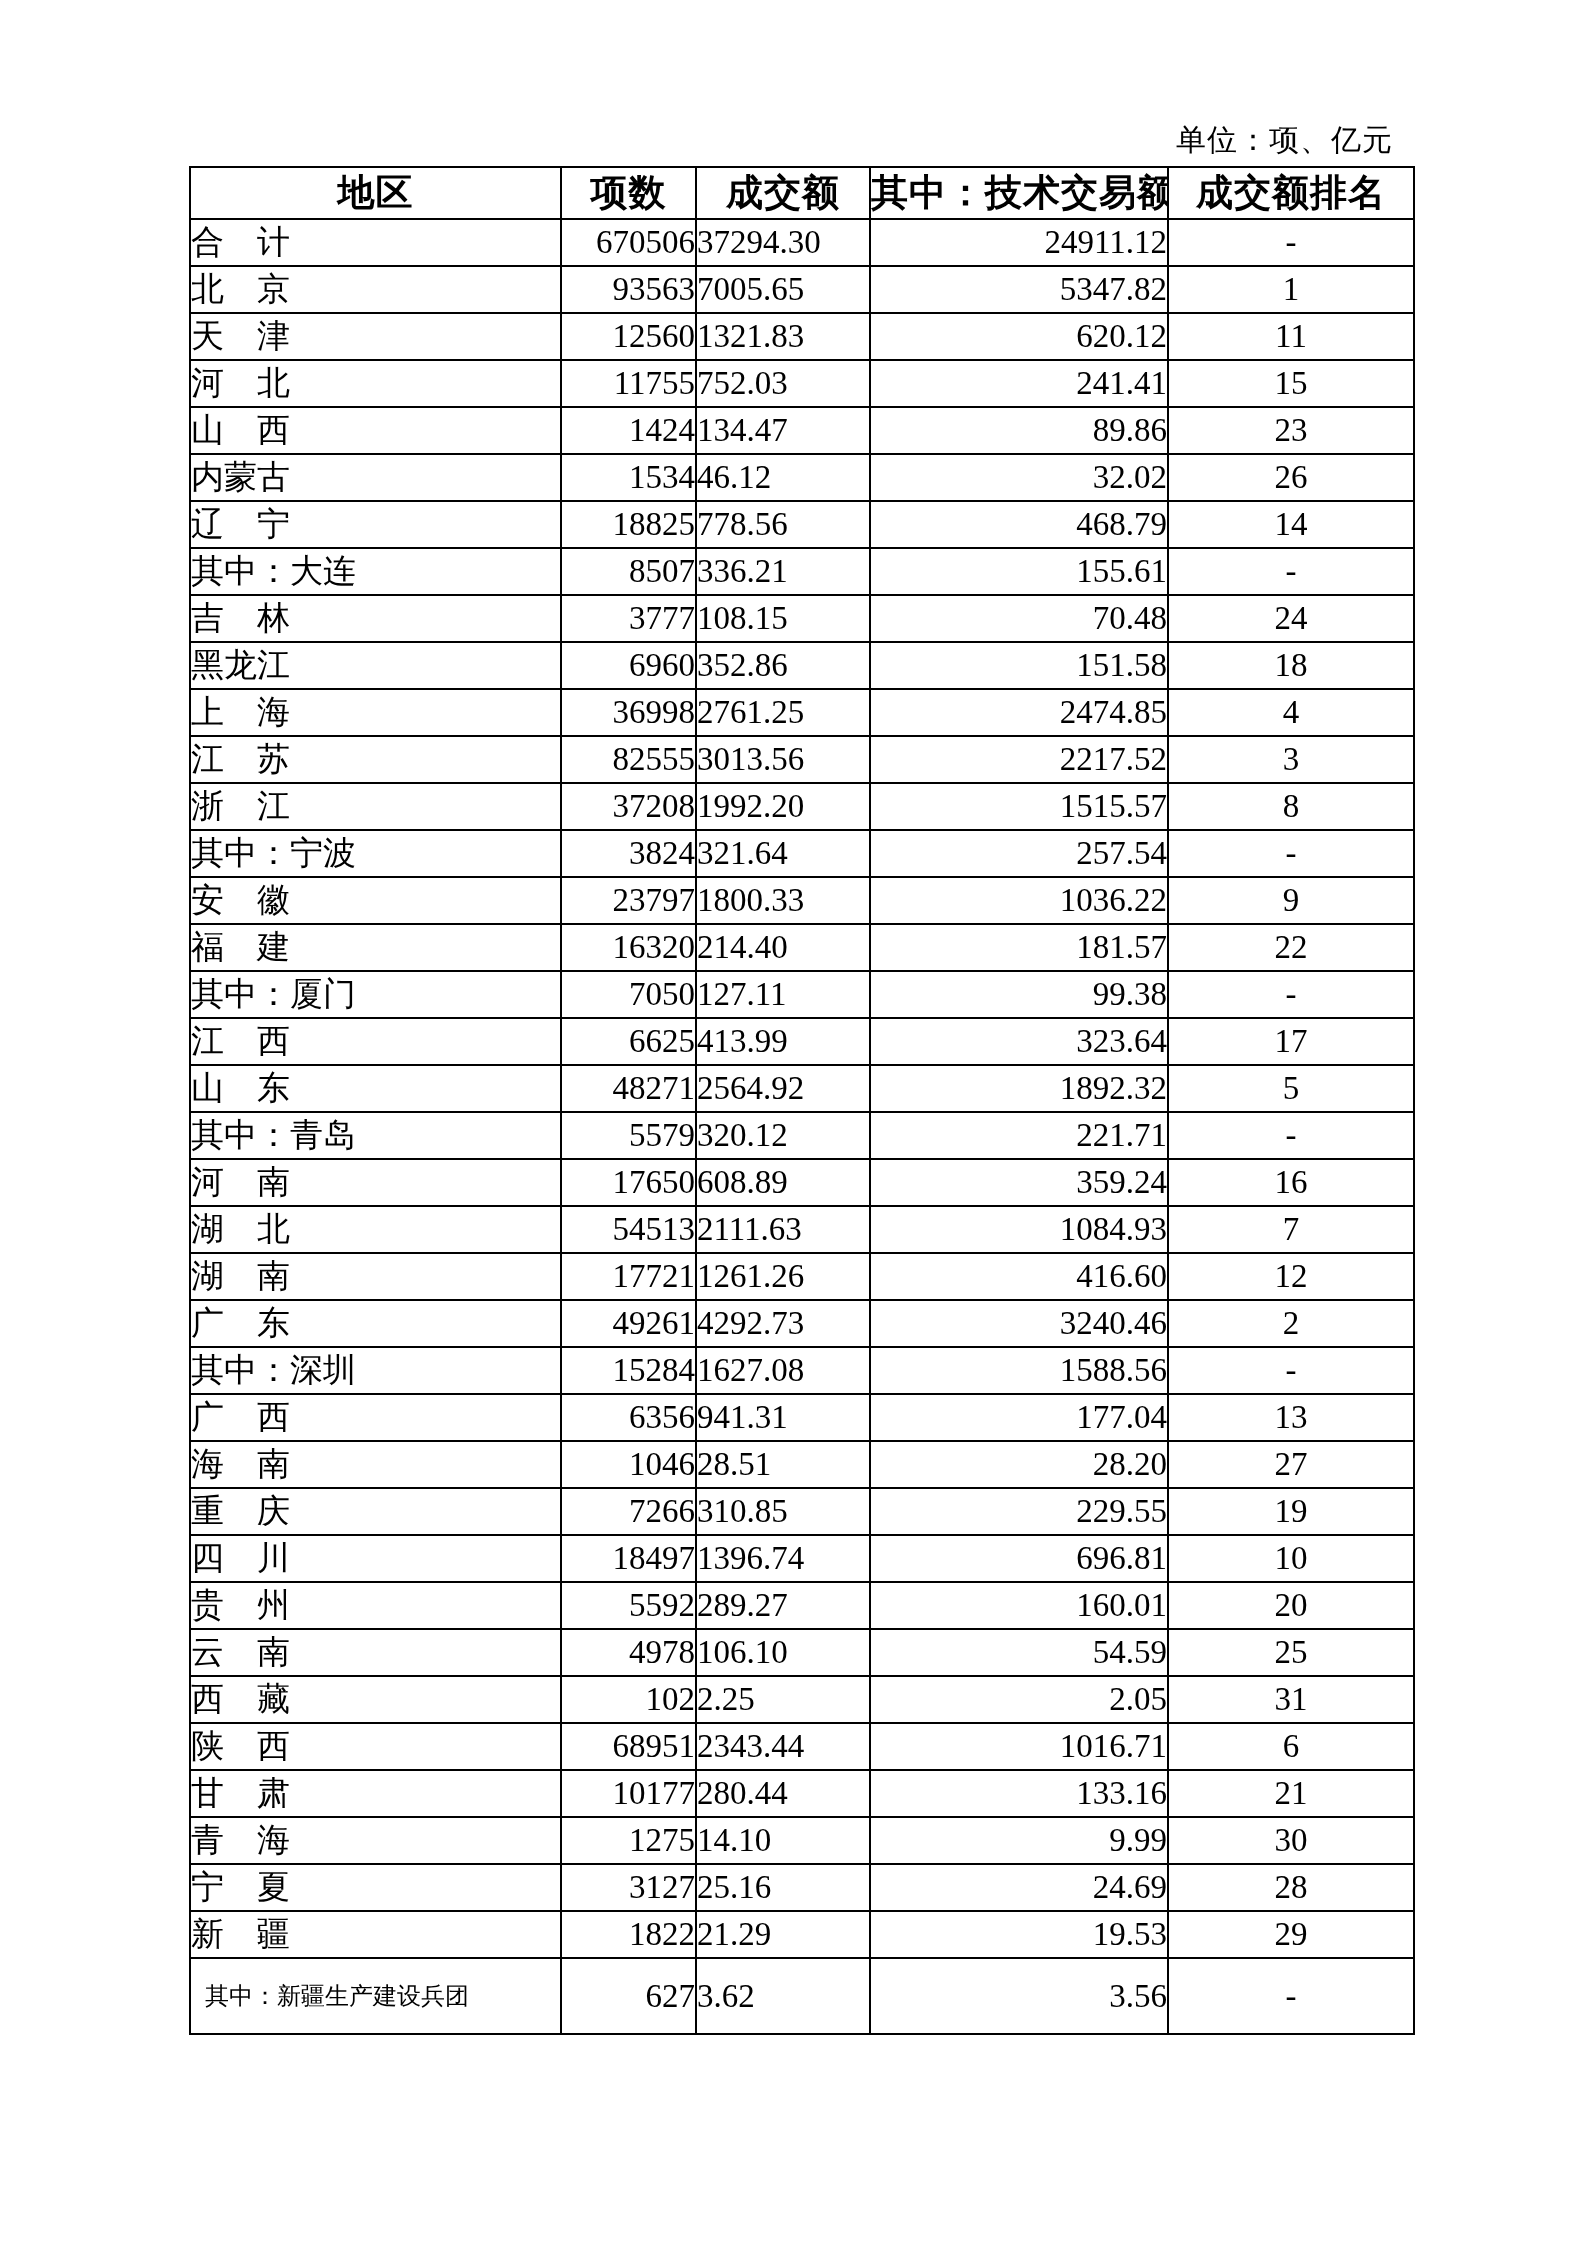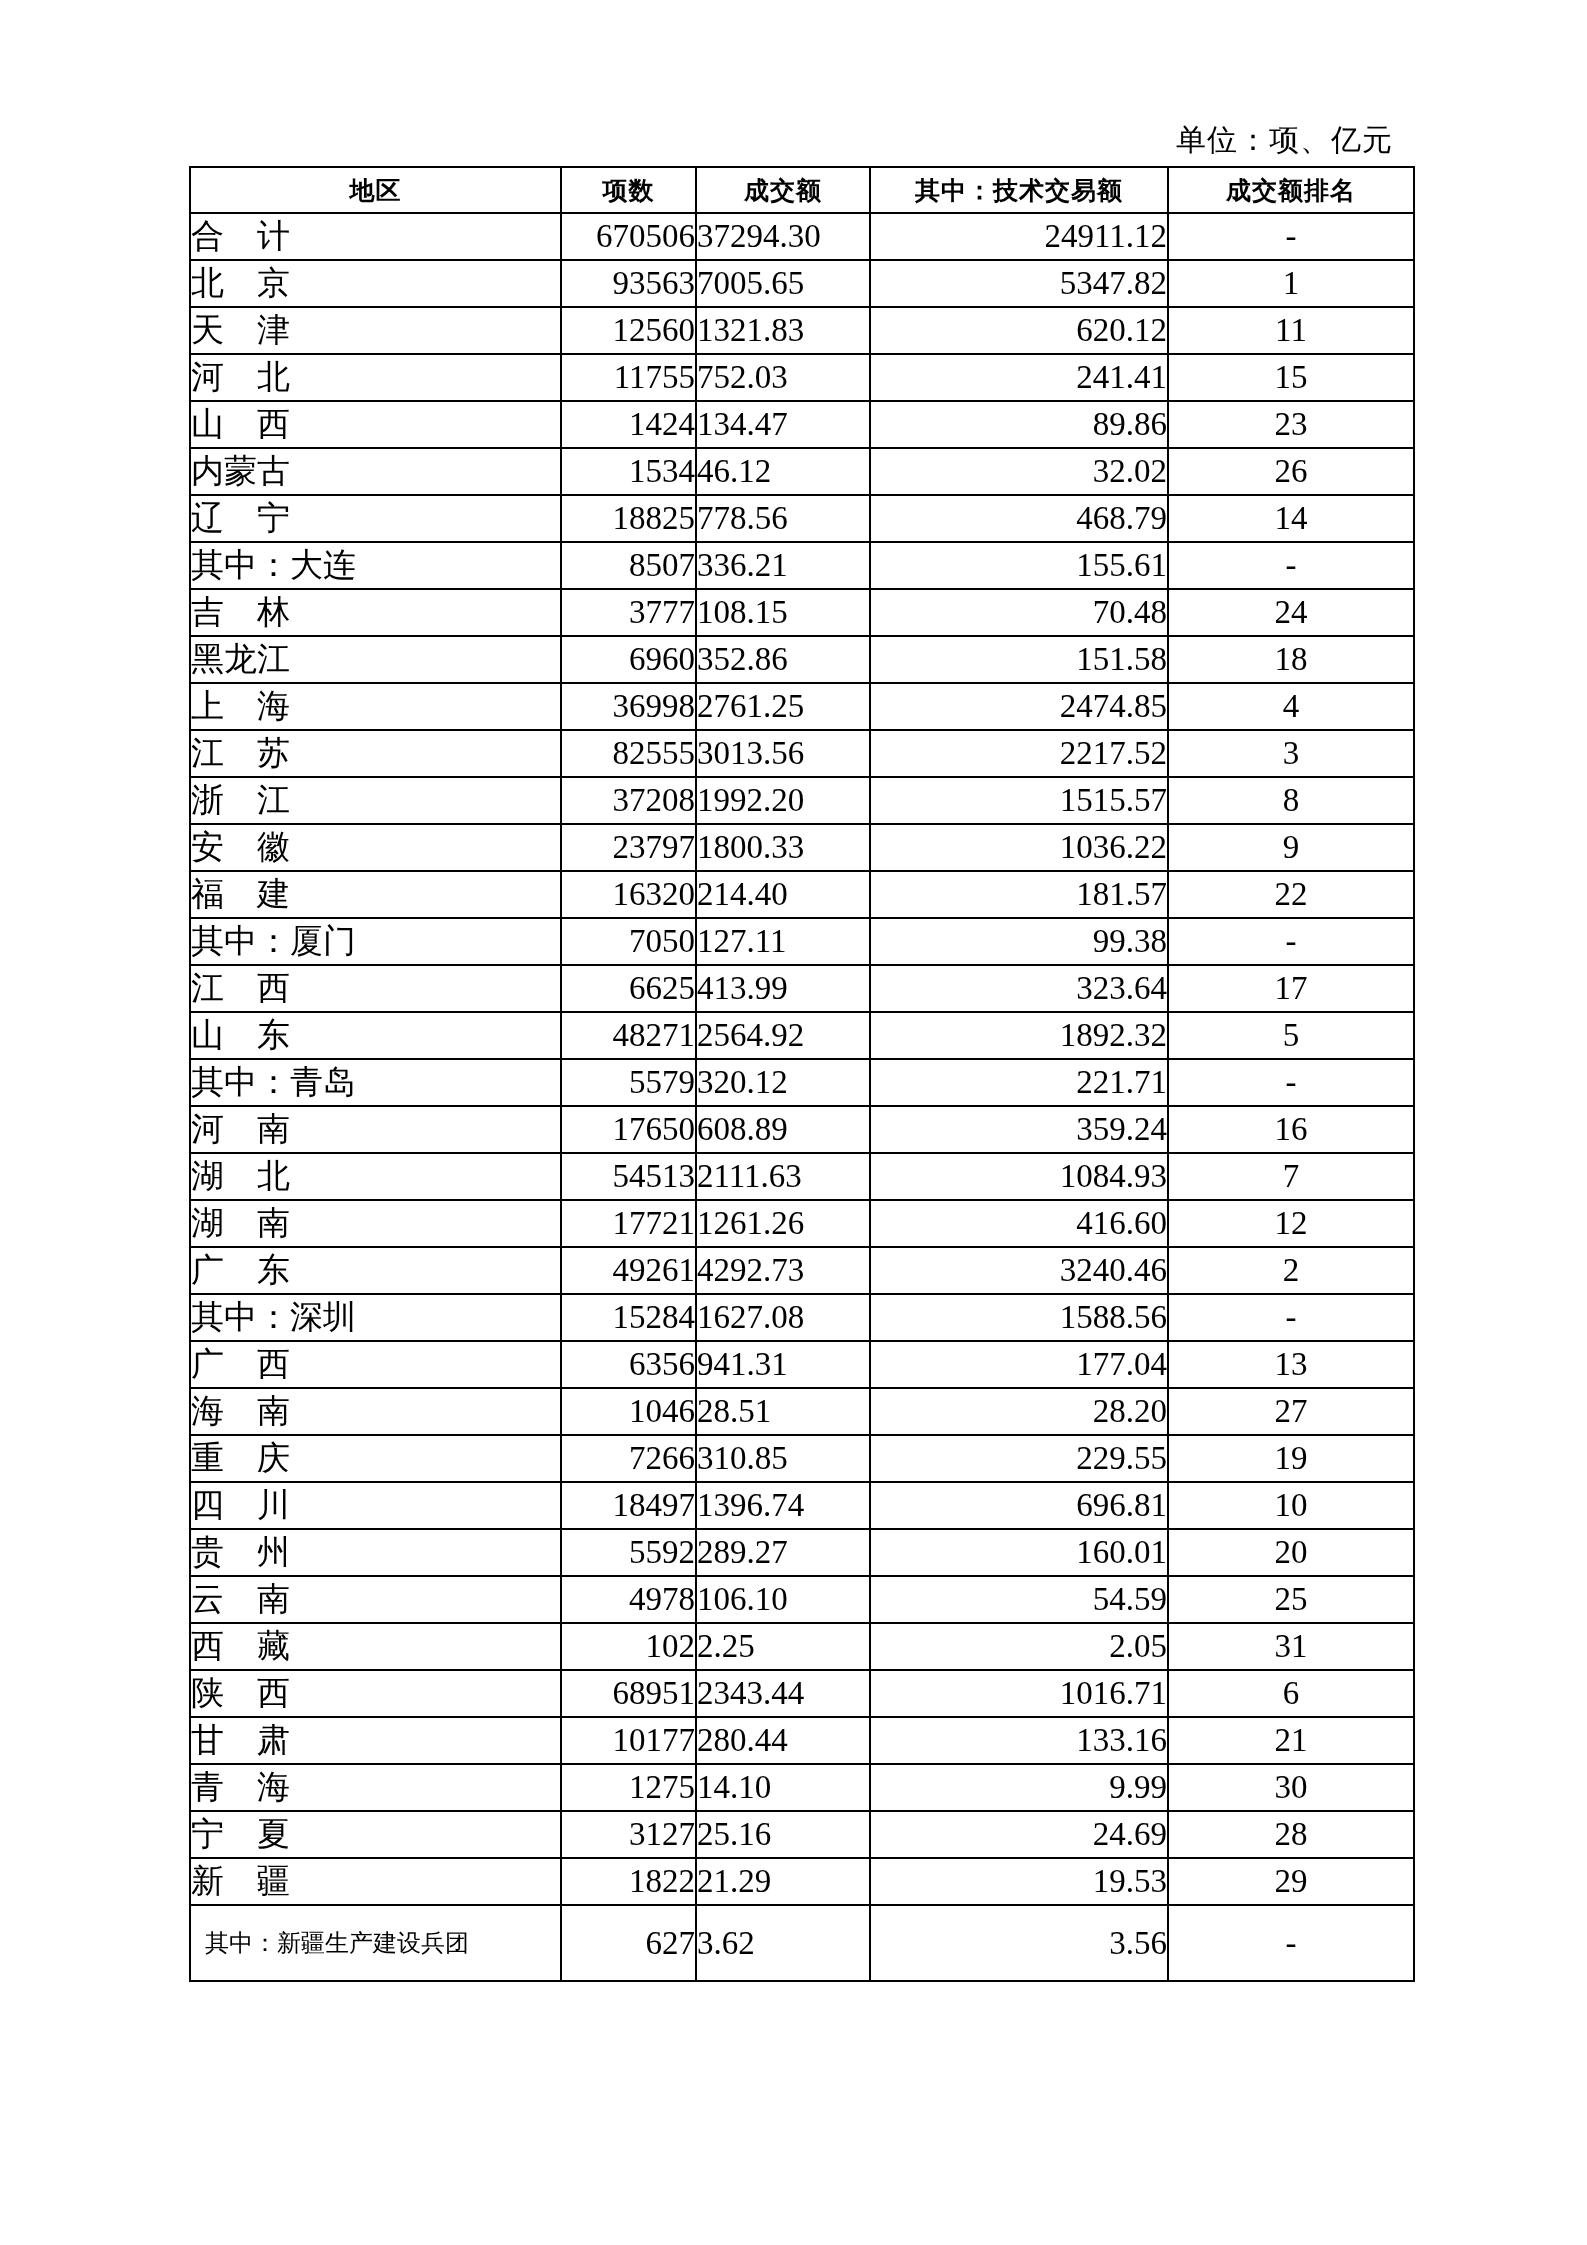--- a/index.html
+++ b/index.html
@@ -33,21 +33,21 @@
   }
   table.regions th, table.regions td {
     border: 2px solid #000000;
     padding: 0;
     overflow: hidden;
     white-space: nowrap;
     vertical-align: middle;
   }
   table.regions thead th {
     height: 44px;
-    font-size: 25px;
+    font-size: 37px;
     font-weight: bold;
     text-align: center;
     letter-spacing: 1px;
   }
   table.regions td {
     height: 45px;
     font-size: 33px;
     font-weight: normal;
   }
   .c1 { text-align: left;  padding-left: 33px; }
@@ -168,20 +168,27 @@
           <td class="c5">3</td>
         </tr>
         <tr>
           <td class="c1">浙　江</td>
           <td class="c2">37208</td>
           <td class="c3">1992.20</td>
           <td class="c4">1515.57</td>
           <td class="c5">8</td>
         </tr>
         <tr>
+          <td class="c1">其中：宁波</td>
+          <td class="c2">3824</td>
+          <td class="c3">321.64</td>
+          <td class="c4">257.54</td>
+          <td class="c5">-</td>
+        </tr>
+        <tr>
           <td class="c1">安　徽</td>
           <td class="c2">23797</td>
           <td class="c3">1800.33</td>
           <td class="c4">1036.22</td>
           <td class="c5">9</td>
         </tr>
         <tr>
           <td class="c1">福　建</td>
           <td class="c2">16320</td>
           <td class="c3">214.40</td>

